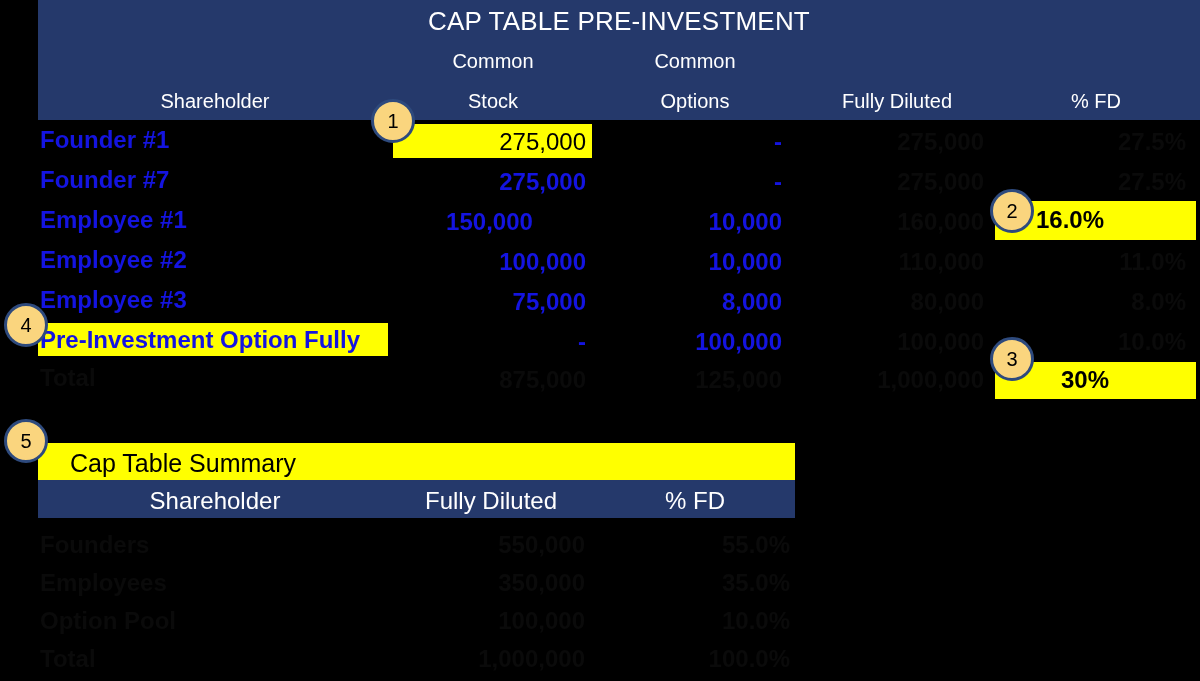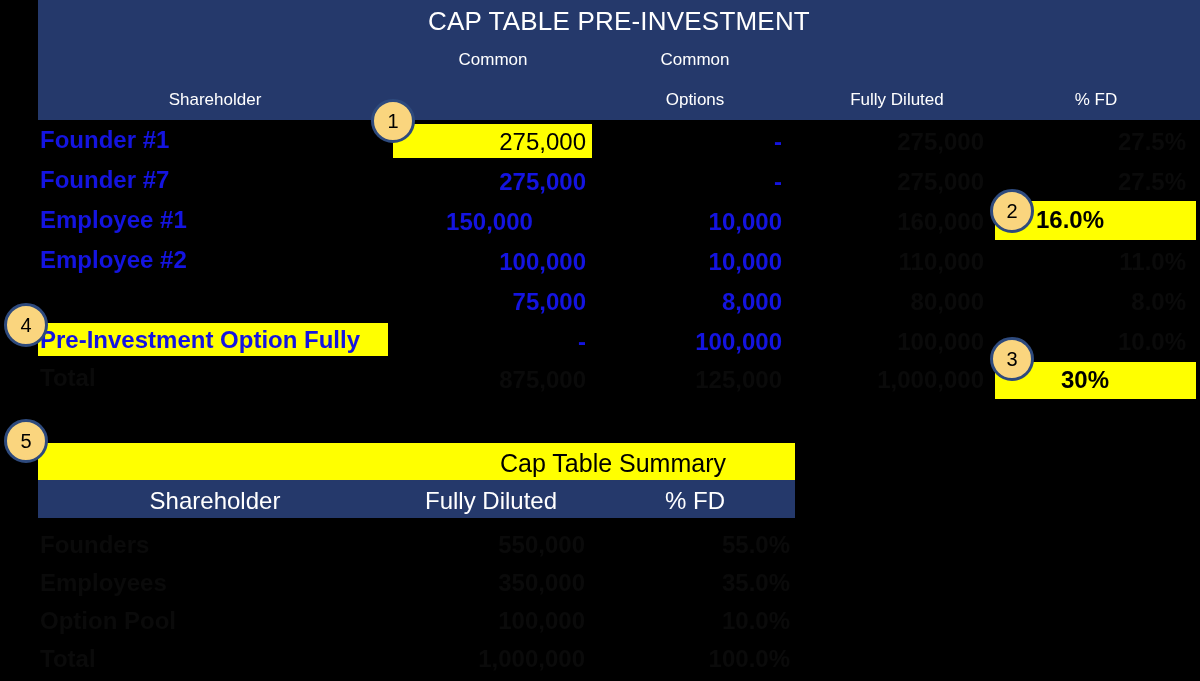--- a/index.html
+++ b/index.html
@@ -39,21 +39,21 @@
     top: 6px;
     width: 1162px;
     text-align: center;
     color: #FFFFFF;
     font-size: 26px;
     letter-spacing: 0.2px;
   }
   .hdr-sub {
     position: absolute;
     color: #FFFFFF;
-    font-size: 17px;
+    font-size: 20px;
     text-align: center;
   }
 
   
   .row-label {
     color: #1414E0;
     font-size: 24px;
     font-weight: bold;
     left: 40px;
   }
@@ -97,23 +97,24 @@
     top: 443px;
     width: 757px;
     height: 37px;
     background: #FFFF00;
   }
   .sum-title-text {
     position: absolute;
     left: 38px;
     top: 449px;
     width: 688px;
-    text-align: right;
+    text-align: left;
     color: #000000;
     font-size: 25px;
+    padding-left: 32px;
   }
   .sum-head-bar {
     position: absolute;
     left: 38px;
     top: 480px;
     width: 757px;
     height: 38px;
     background: #25396B;
   }
   .sum-head-text {
@@ -143,20 +144,21 @@
 </head>
 <body>
 
 <div id="stage">
 
   <div class="header-band"></div>
 
   <div class="hdr-title">CAP TABLE PRE-INVESTMENT</div>
 
   <div class="hdr-sub" style="left:388px; top:50px; width:210px;">Common</div>
+  <div class="hdr-sub" style="left:388px; top:90px; width:210px;">Stock</div>
 
   <div class="hdr-sub" style="left:592px; top:50px; width:206px;">Common</div>
   <div class="hdr-sub" style="left:592px; top:90px; width:206px;">Options</div>
 
   <div class="hdr-sub" style="left:92px; top:90px; width:246px;">Shareholder</div>
 
   <div class="hdr-sub" style="left:794px; top:90px; width:206px;">Fully Diluted</div>
 
   <div class="hdr-sub" style="left:996px; top:90px; width:200px;">% FD</div>
 
@@ -182,20 +184,21 @@
   <div class="cell row-num" style="left:592px; top:210px; width:190px;">10,000</div>
   <div class="cell dim" style="left:794px; top:210px; width:190px;">160,000</div>
   <div class="cell hl-text" style="left:984px; top:208px; width:120px; text-align:right;font-weight:bold;">16.0%</div>
 
   <div class="cell row-label" style="top:248px;">Employee #2</div>
   <div class="cell row-num" style="left:393px; top:250px; width:193px;">100,000</div>
   <div class="cell row-num" style="left:592px; top:250px; width:190px;">10,000</div>
   <div class="cell dim" style="left:794px; top:250px; width:190px;">110,000</div>
   <div class="cell dim" style="left:996px; top:250px; width:190px;">11.0%</div>
 
+  <div class="cell row-label" style="top:288px;">Employee #3</div>
   <div class="cell row-num" style="left:393px; top:290px; width:193px;">75,000</div>
   <div class="cell row-num" style="left:592px; top:290px; width:190px;">8,000</div>
   <div class="cell dim" style="left:794px; top:290px; width:190px;">80,000</div>
   <div class="cell dim" style="left:996px; top:290px; width:190px;">8.0%</div>
 
   <div class="cell row-label" style="top:328px;">Pre-Investment Option Fully</div>
   <div class="cell row-num" style="left:393px; top:330px; width:193px;">-</div>
   <div class="cell row-num" style="left:592px; top:330px; width:190px;">100,000</div>
   <div class="cell dim" style="left:794px; top:330px; width:190px;">100,000</div>
   <div class="cell dim" style="left:996px; top:330px; width:190px;">10.0%</div>

